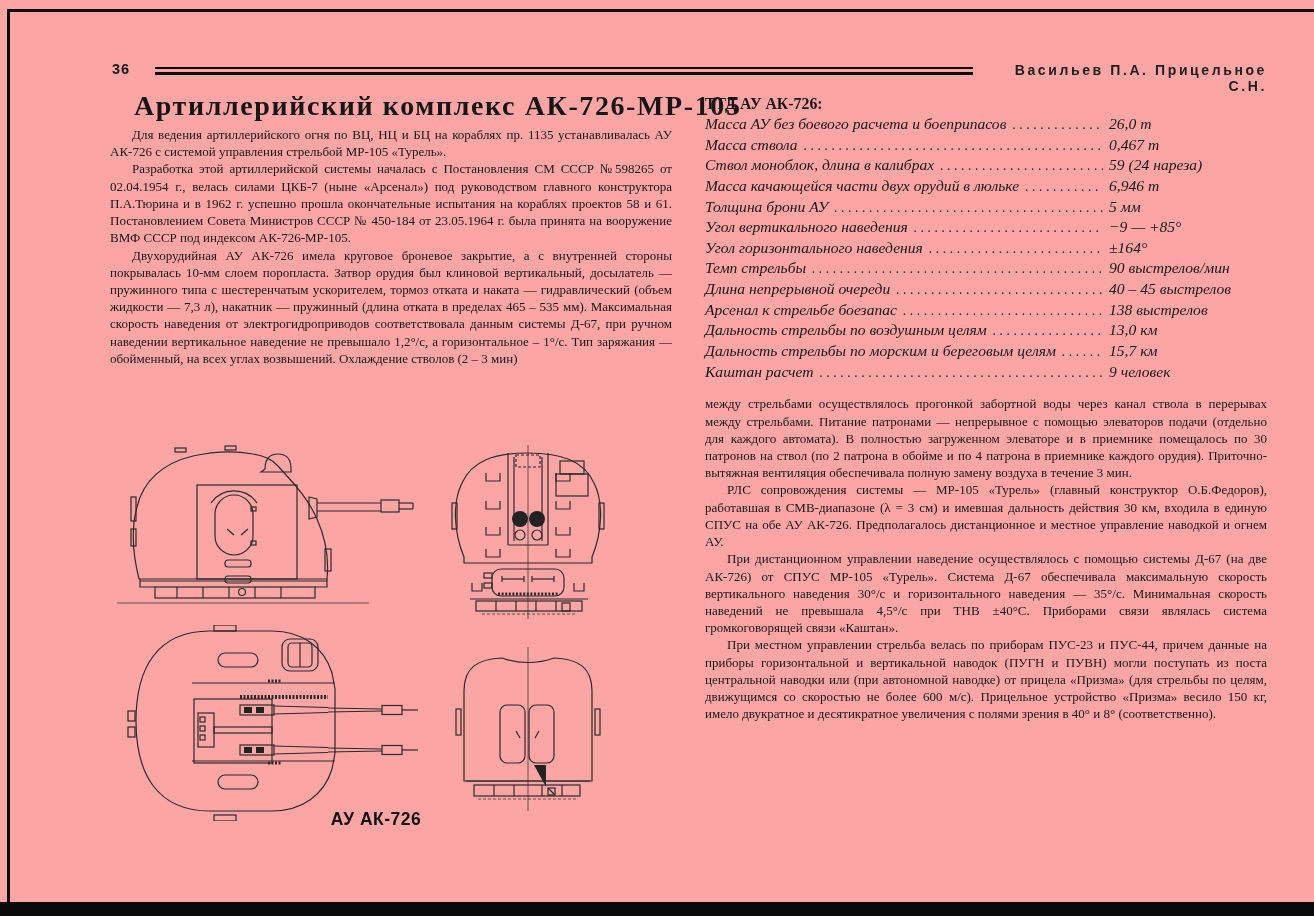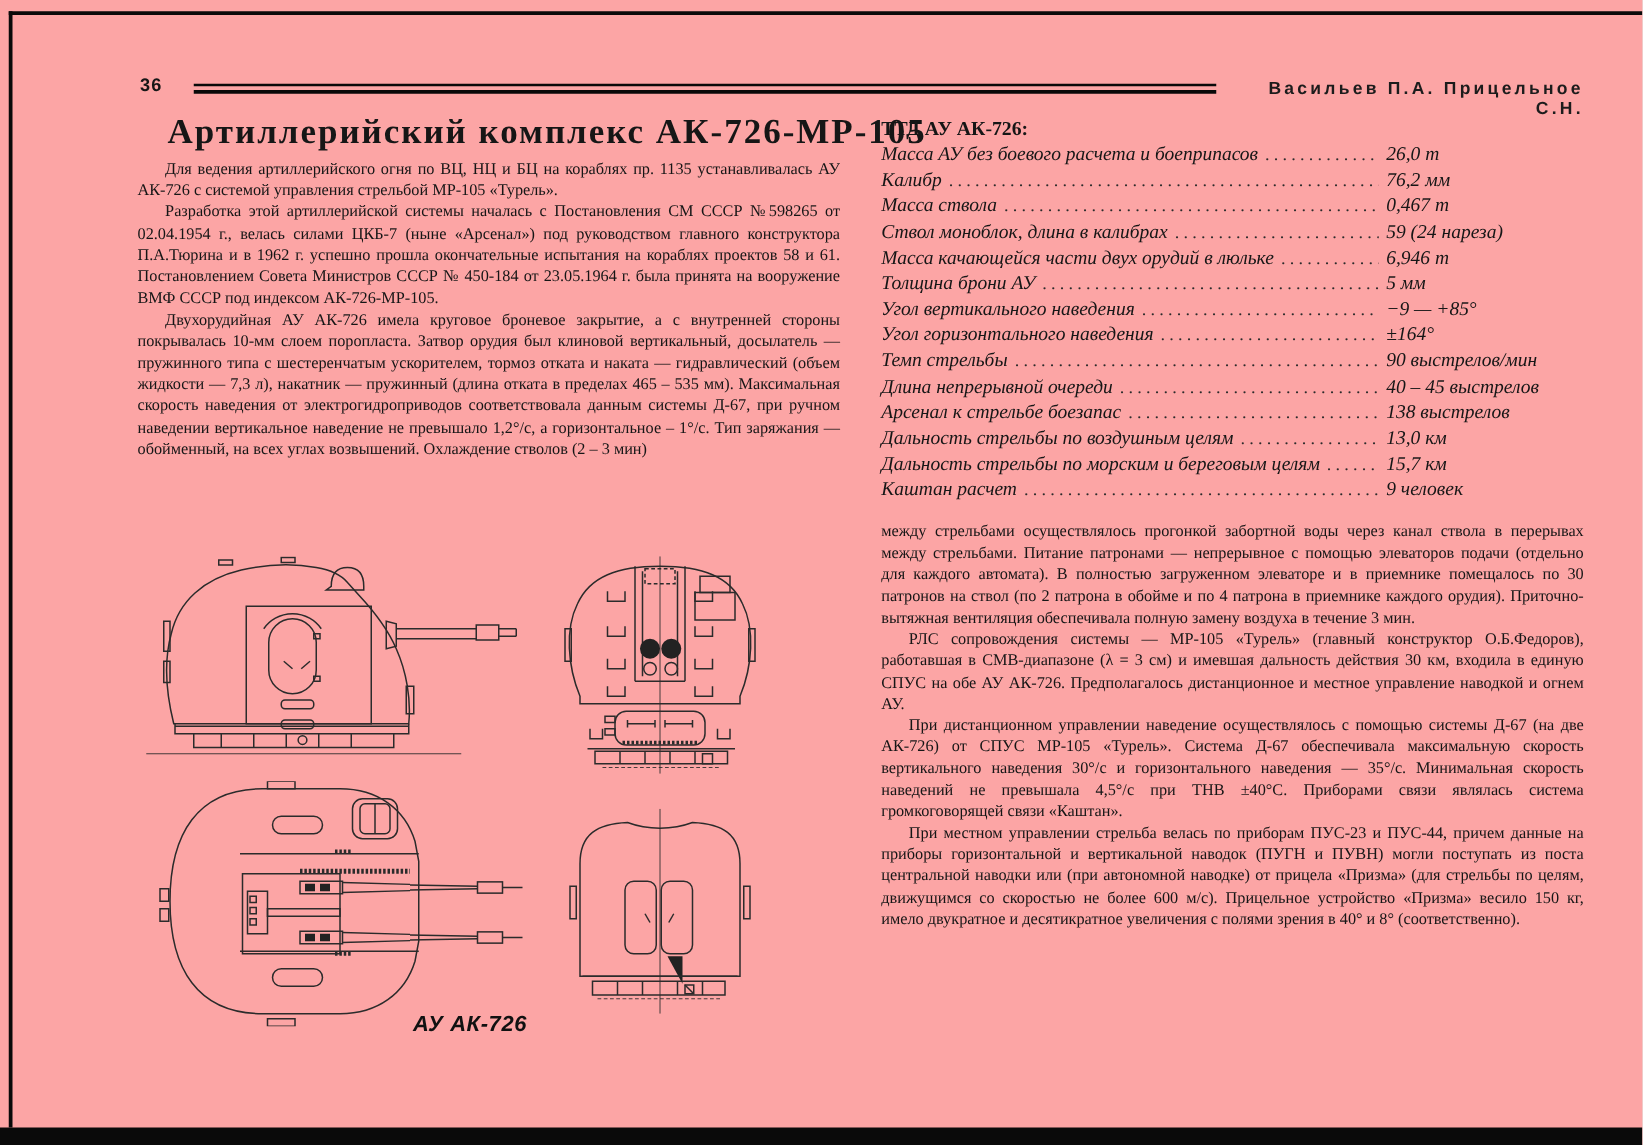--- a/index.html
+++ b/index.html
@@ -30,21 +30,21 @@
   .spec-value{flex:0 0 158px;}
   .right-paras{margin-top:12px;}
   .no-indent{text-indent:0;}
   
   .drawings{position:absolute; left:110px; top:443px; width:565px; height:400px;}
   .drawings svg{position:absolute;}
   .fig{stroke:#2b2b2b; stroke-width:1.2; fill:none;}
   .fig-thin{stroke:#2b2b2b; stroke-width:0.7; fill:none;}
   .fig-fill{fill:#222; stroke:none;}
   .figure-caption{position:absolute; left:168px; top:366px; width:196px; text-align:center;
-    font-family:"Liberation Sans",sans-serif; font-weight:bold; font-style:italic; font-size:17.5px; letter-spacing:0.5px; color:#111;}
+    font-family:"Liberation Sans",sans-serif; font-weight:bold; font-size:17.5px; letter-spacing:0.5px; color:#111;}
 </style>
 </head>
 <body>
 
 <div class="screenshot">
 
   <div class="frame-left"></div>
   <div class="frame-top"></div>
   <div class="frame-bottom"></div>
 
@@ -59,25 +59,20 @@
     <p class="para">Двухорудийная АУ АК-726 имела круговое броневое закрытие, а с внутренней стороны покрывалась 10-мм слоем поропласта. Затвор орудия был клиновой вертикальный, досылатель — пружинного типа с шестеренчатым ускорителем, тормоз отката и наката — гидравлический (объем жидкости — 7,3 л), накатник — пружинный (длина отката в пределах 465 – 535 мм). Максимальная скорость наведения от электрогидроприводов соответствовала данным системы Д-67, при ручном наведении вертикальное наведение не превышало 1,2°/с, а горизонтальное – 1°/с. Тип заряжания — обойменный, на всех углах возвышений. Охлаждение стволов (2 – 3 мин)</p>
   </div>
 
   <div class="right-col">
     <div class="spec-heading">ТТД АУ АК-726:</div>
 
     <div class="spec-row">
       <span class="spec-label">Масса АУ без боевого расчета и боеприпасов</span>
       <span class="spec-leader"></span>
       <span class="spec-value">26,0 т</span>
-    </div>
-    <div class="spec-row">
-      <span class="spec-label">Калибр</span>
-      <span class="spec-leader"></span>
-      <span class="spec-value">76,2 мм</span>
     </div>
     <div class="spec-row">
       <span class="spec-label">Масса ствола</span>
       <span class="spec-leader"></span>
       <span class="spec-value">0,467 т</span>
     </div>
     <div class="spec-row">
       <span class="spec-label">Ствол моноблок, длина в калибрах</span>
       <span class="spec-leader"></span>
       <span class="spec-value">59 (24 нареза)</span>

